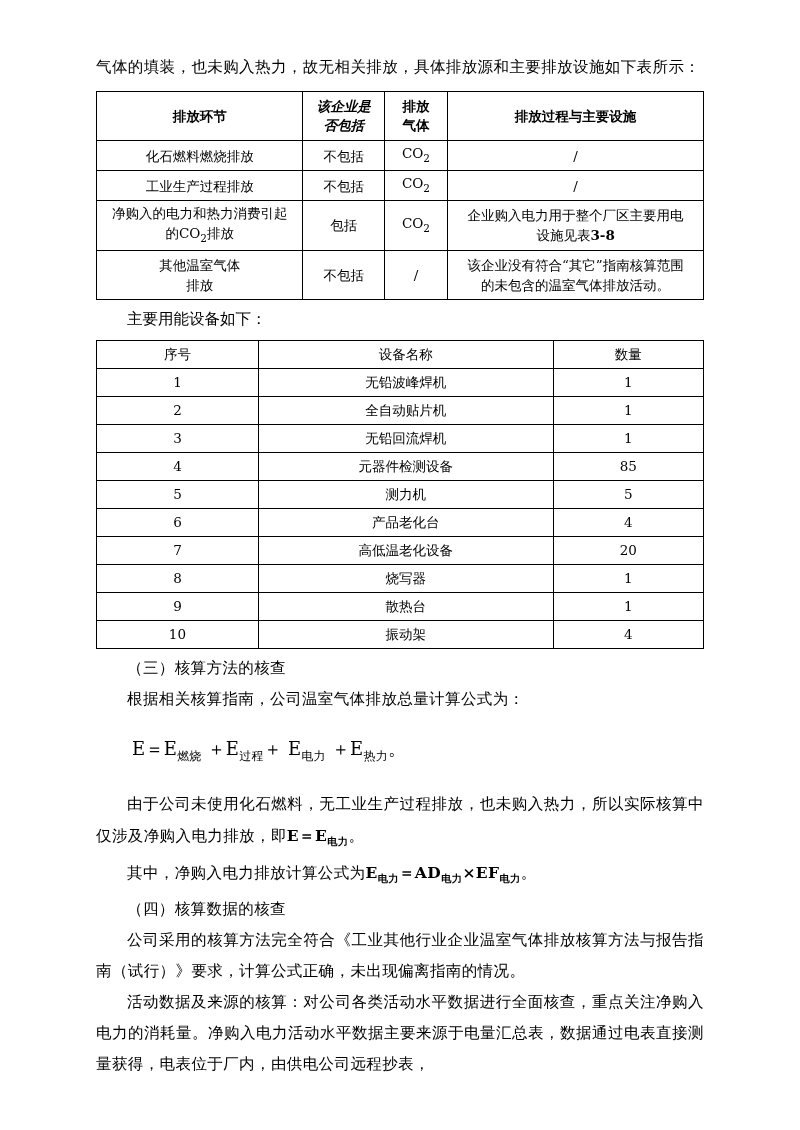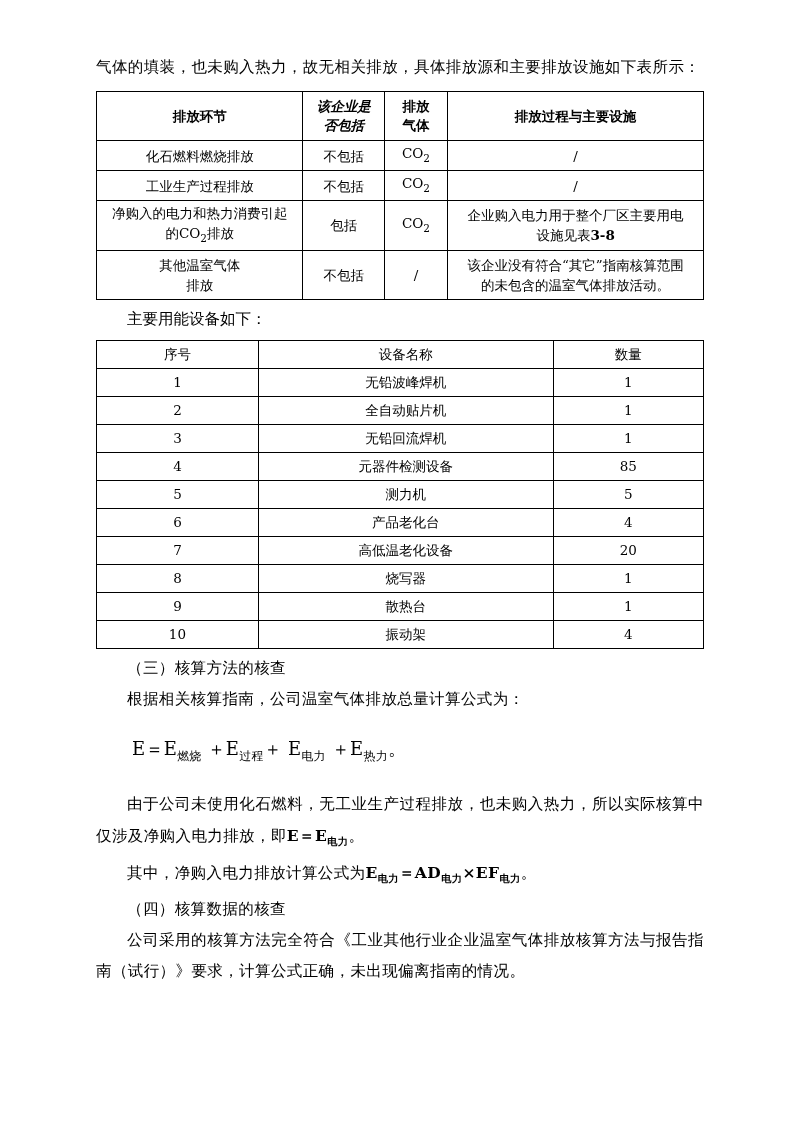--- a/index.html
+++ b/index.html
@@ -199,14 +199,15 @@
     </tbody>
   </table>
 
   <p class="para indent afterblock">（三）核算方法的核查</p>
   <p class="para indent">根据相关核算指南，公司温室气体排放总量计算公式为：</p>
   <p class="formula">E＝E<sub class="cn">燃烧</sub> ＋E<sub class="cn">过程</sub>＋ E<sub class="cn">电力</sub> ＋E<sub class="cn">热力</sub>。</p>
   <p class="para indent">由于公司未使用化石燃料，无工业生产过程排放，也未购入热力，所以实际核算中仅涉及净购入电力排放，即<span class="bold">E＝E<sub class="cn">电力</sub></span>。</p>
   <p class="para indent">其中，净购入电力排放计算公式为<span class="bold">E<sub class="cn">电力</sub>＝AD<sub class="cn">电力</sub>×EF<sub class="cn">电力</sub></span>。</p>
   <p class="para indent">（四）核算数据的核查</p>
   <p class="para indent">公司采用的核算方法完全符合《工业其他行业企业温室气体排放核算方法与报告指南（试行）》要求，计算公式正确，未出现偏离指南的情况。</p>
+  <p class="para indent">活动数据及来源的核算：对公司各类活动水平数据进行全面核查，重点关注净购入电力的消耗量。净购入电力活动水平数据主要来源于电量汇总表，数据通过电表直接测量获得，电表位于厂内，由供电公司远程抄表，</p>
 
 </div>
 
 </body></html>

